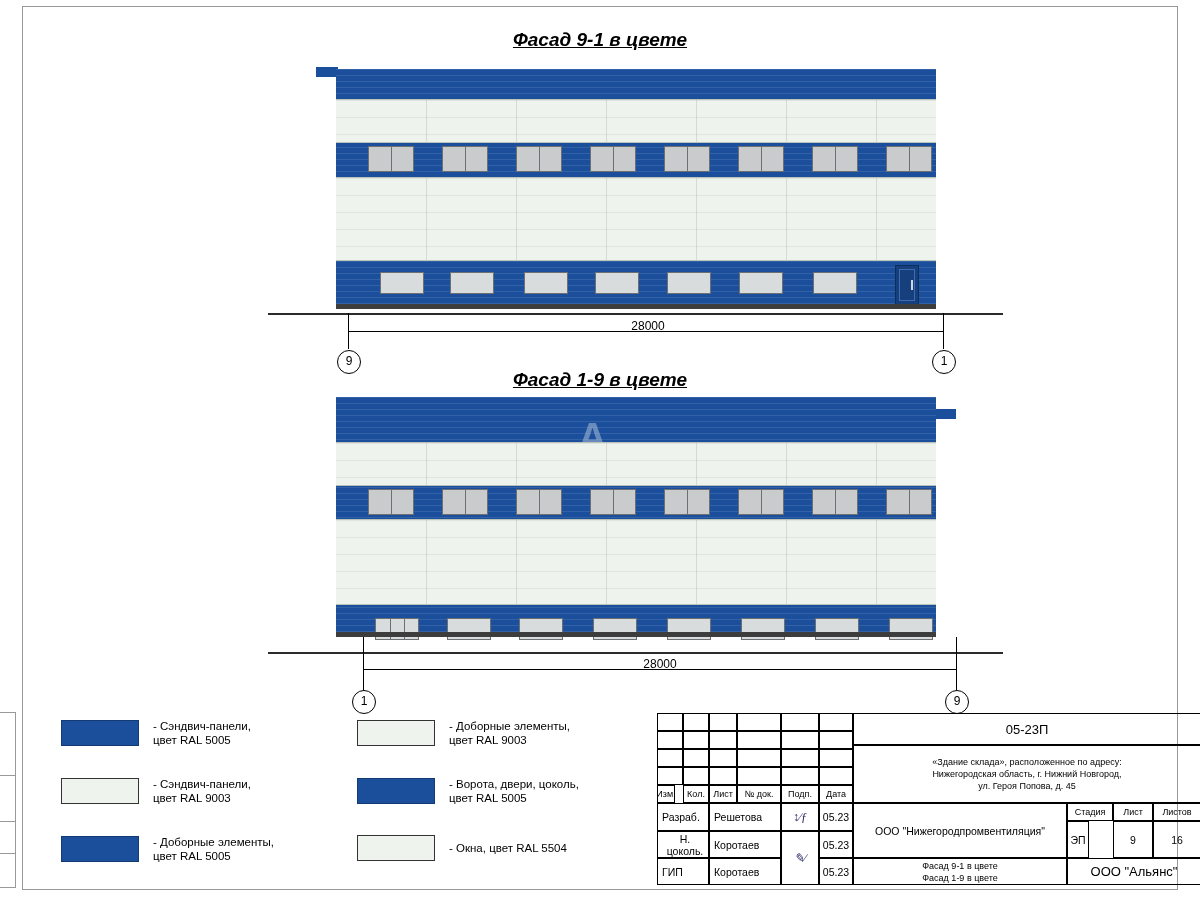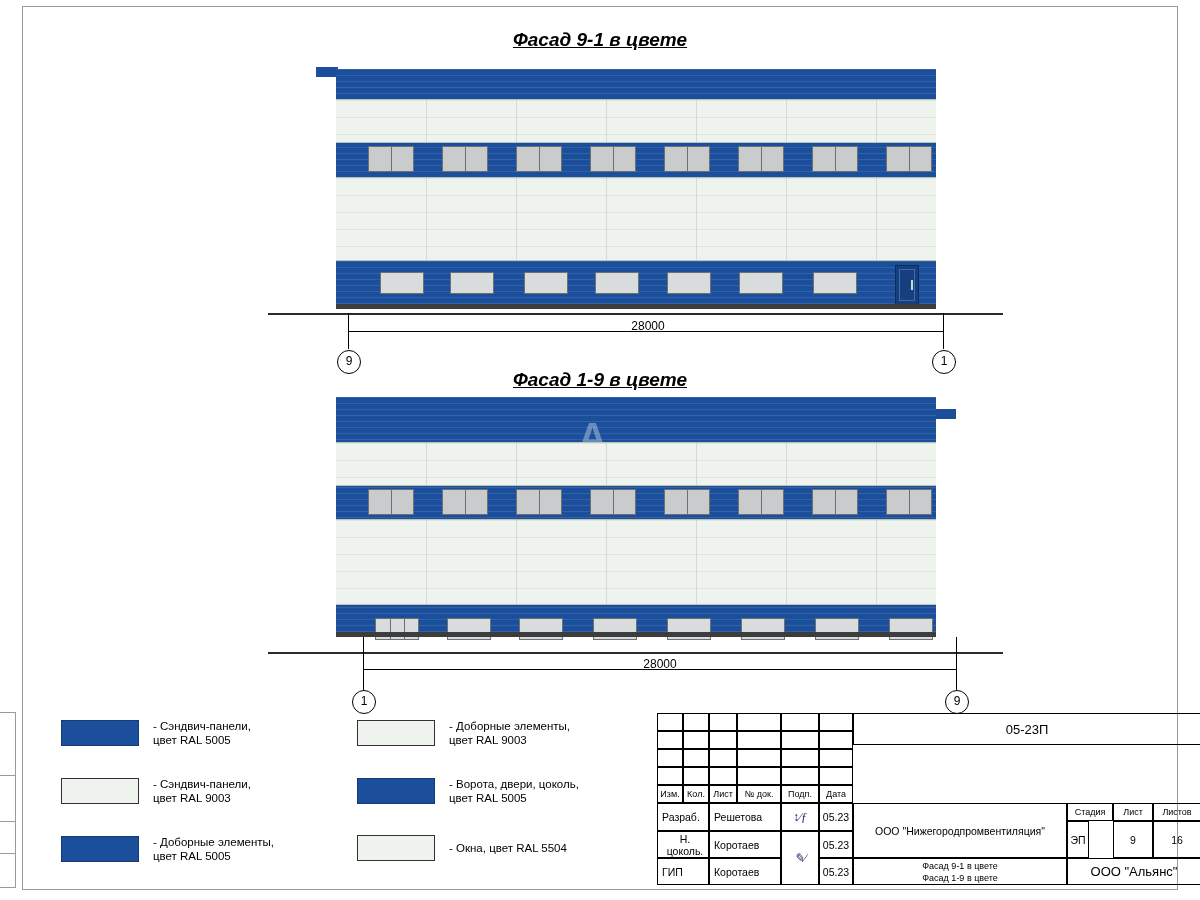--- a/index.html
+++ b/index.html
@@ -308,21 +308,21 @@
     <div class="cell" style="left:124px;top:36px;width:38px;height:18px;"></div>
     <div class="cell" style="left:162px;top:36px;width:34px;height:18px;"></div>
 
     <div class="cell" style="left:0;top:54px;width:26px;height:18px;"></div>
     <div class="cell" style="left:26px;top:54px;width:26px;height:18px;"></div>
     <div class="cell" style="left:52px;top:54px;width:28px;height:18px;"></div>
     <div class="cell" style="left:80px;top:54px;width:44px;height:18px;"></div>
     <div class="cell" style="left:124px;top:54px;width:38px;height:18px;"></div>
     <div class="cell" style="left:162px;top:54px;width:34px;height:18px;"></div>
 
-    <div class="cell small" style="left:0;top:72px;width:26px;height:18px;">Изм.</div>
+    <div class="cell small" style="left:0;top:72px;width:18px;height:18px;">Изм.</div>
     <div class="cell small" style="left:26px;top:72px;width:26px;height:18px;">Кол.</div>
     <div class="cell small" style="left:52px;top:72px;width:28px;height:18px;">Лист</div>
     <div class="cell small" style="left:80px;top:72px;width:44px;height:18px;">№ док.</div>
     <div class="cell small" style="left:124px;top:72px;width:38px;height:18px;">Подп.</div>
     <div class="cell small" style="left:162px;top:72px;width:34px;height:18px;">Дата</div>
 
     <div class="cell l" style="left:0;top:90px;width:52px;height:28px;">Разраб.</div>
     <div class="cell l" style="left:52px;top:90px;width:72px;height:28px;">Решетова</div>
     <div class="cell" style="left:124px;top:90px;width:38px;height:28px;">
         <span class="sig">↕∕ƒ</span>
@@ -334,20 +334,23 @@
     <div class="cell" style="left:162px;top:118px;width:34px;height:27px;">05.23</div>
 
     <div class="cell l" style="left:0;top:145px;width:52px;height:27px;">ГИП</div>
     <div class="cell l" style="left:52px;top:145px;width:72px;height:27px;">Коротаев</div>
     <div class="cell" style="left:162px;top:145px;width:34px;height:27px;">05.23</div>
     <div class="cell" style="left:124px;top:118px;width:38px;height:54px;">
         <span class="sig">✎∕</span>
       </div>
 
     <div class="cell big" style="left:196px;top:0;width:348px;height:32px;">05-23П</div>
+    <div class="cell small" style="left:196px;top:32px;width:348px;height:58px;white-space:pre-line;line-height:12px;">«Здание склада», расположенное по адресу:
+Нижегородская область, г. Нижний Новгород,
+ул. Героя Попова, д. 45</div>
 
     <div class="cell small" style="left:410px;top:90px;width:46px;height:18px;">Стадия</div>
     <div class="cell small" style="left:456px;top:90px;width:40px;height:18px;">Лист</div>
     <div class="cell small" style="left:496px;top:90px;width:48px;height:18px;">Листов</div>
 
     <div class="cell" style="left:196px;top:90px;width:214px;height:55px;">ООО "Нижегородпромвентиляция"</div>
     <div class="cell" style="left:410px;top:108px;width:22px;height:37px;">ЭП</div>
     <div class="cell" style="left:456px;top:108px;width:40px;height:37px;">9</div>
     <div class="cell" style="left:496px;top:108px;width:48px;height:37px;">16</div>
 

